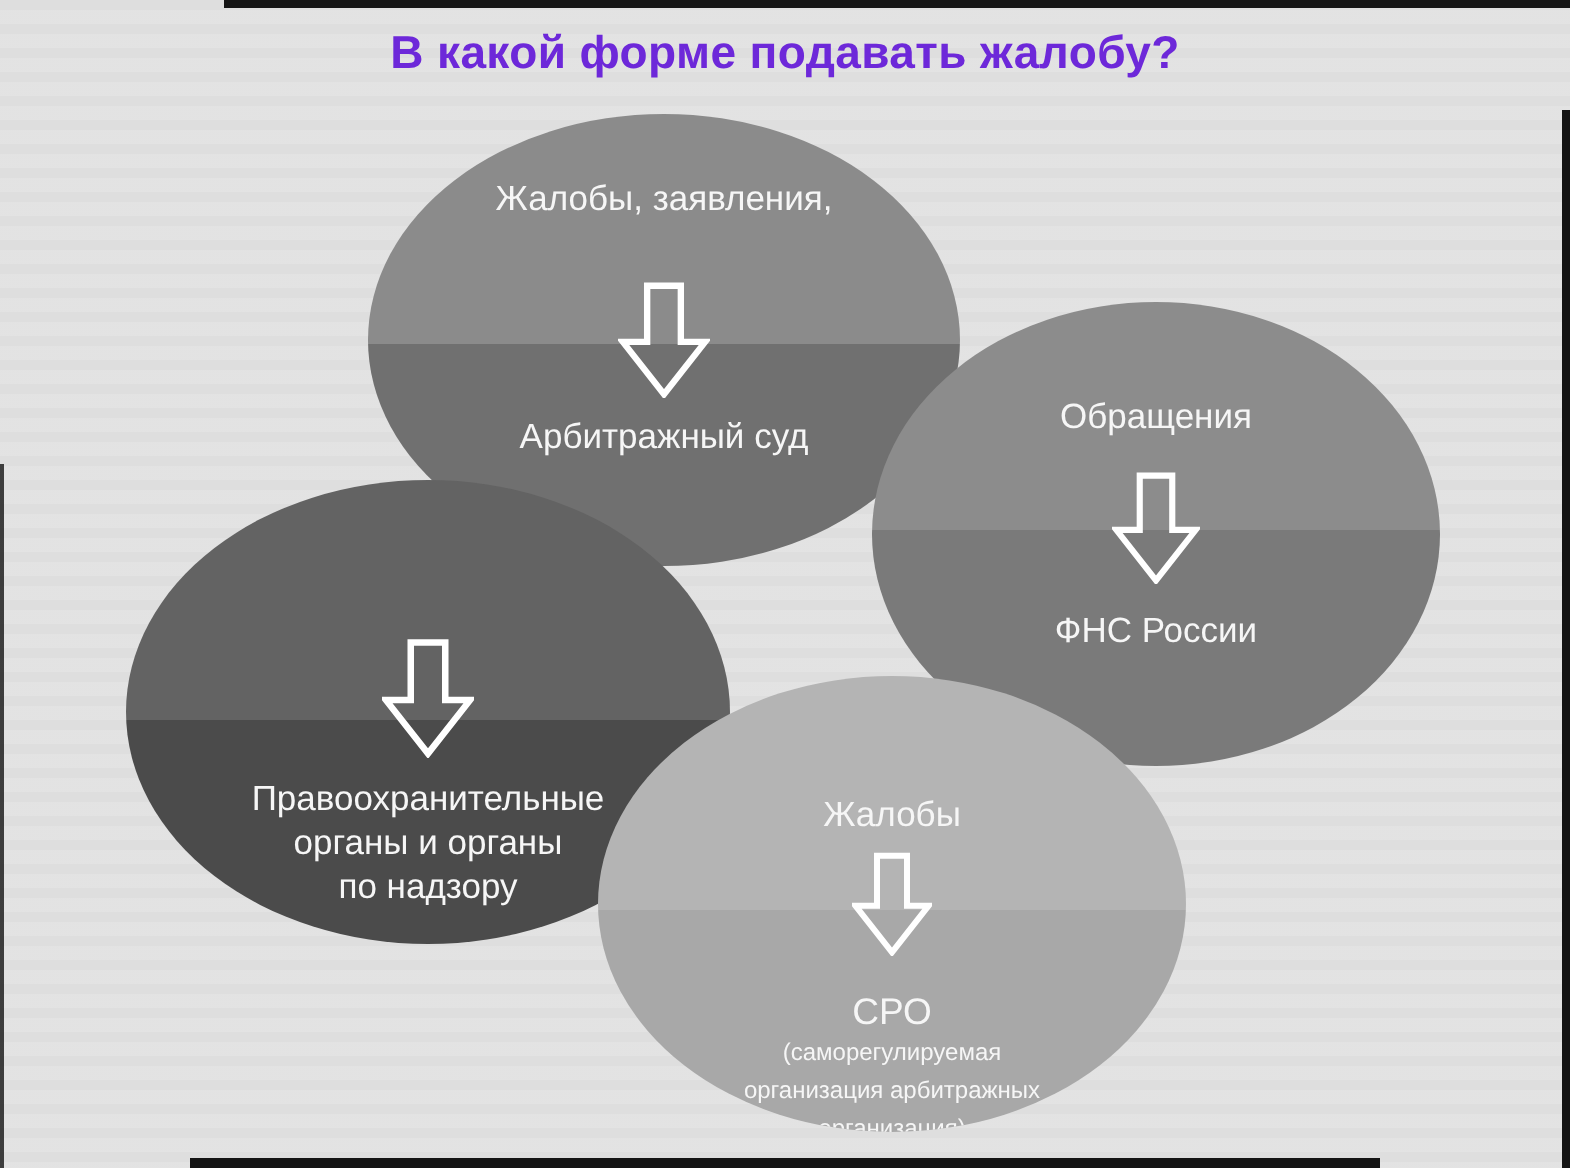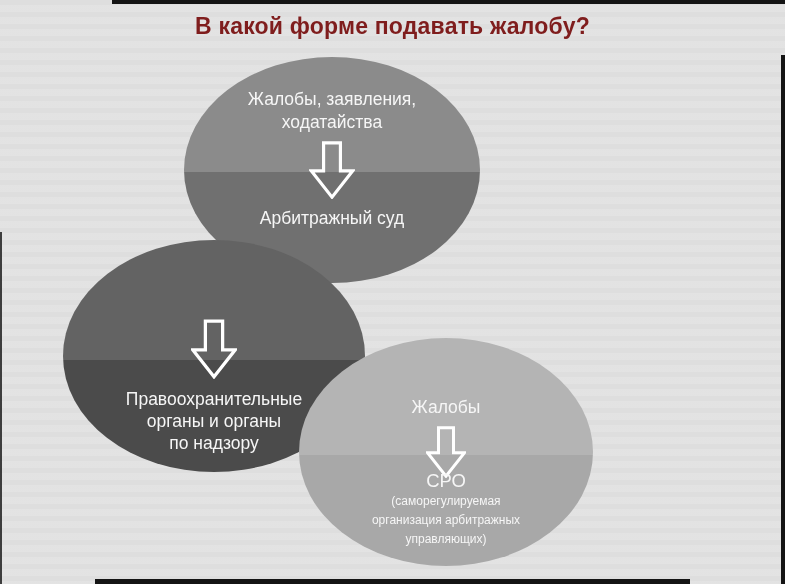--- a/index.html
+++ b/index.html
@@ -16,21 +16,21 @@
     position:absolute;inset:0;
     background:repeating-linear-gradient(180deg,
       rgba(0,0,0,0.020) 0px, rgba(0,0,0,0.020) 5px,
       rgba(255,255,255,0.025) 5px, rgba(255,255,255,0.025) 12px);
     pointer-events:none;
     z-index:0;
   }
   .title{
     position:absolute;top:13px;left:0;right:0;
     text-align:center;
-    font-size:23px;font-weight:bold;color:#7f1d1d;
+    font-size:23px;font-weight:bold;color:#6d28d9;
     letter-spacing:0.2px;
     z-index:6;
   }
   .ellipse{
     position:absolute;
     border-radius:50%;
     overflow:hidden;
     display:flex;flex-direction:column;
   }
   .half{width:100%;}
@@ -51,21 +51,21 @@
     line-height:22px;
   }
   .elabel .line{display:block;text-align:center;}
   .e1 .top-label{top:31px;line-height:23px;}
   .e1 .bottom-label{top:150px;}
   .e2 .top-label{top:46px;}
   .e2 .bottom-label{top:153px;}
   .e3 .top-label{top:47px;}
   .e3 .bottom-label{top:148px;}
   .e4 .top-label{top:58px;}
-  .e4 .bottom-label{top:131px;}
+  .e4 .bottom-label{top:156px;}
   .e4 .bottom-label .line{font-size:12px;line-height:19px;}
   .e4 .bottom-label .line.first{font-size:18.5px;line-height:23px;}
   .arrow{
     position:absolute;left:50%;transform:translateX(-50%);
   }
   .e1 .arrow{top:84px;}
   .e2 .arrow{top:85px;}
   .e3 .arrow{top:79px;}
   .e4 .arrow{top:88px;}
   
@@ -80,30 +80,42 @@
 
 <div id="stage">
 
   <div class="title">В какой форме подавать жалобу?</div>
 
   <div class="ellipse e1">
     <div class="half half-top" style="background: rgb(139, 139, 139);"></div>
     <div class="half half-bottom" style="background: rgb(112, 112, 112);"></div>
     <div class="elabel top-label">
       <span class="line">Жалобы, заявления,</span>
-      <span class="line">ходатайства</span>
     </div>
     <svg class="arrow" width="46" height="58" viewBox="0 0 48 62">
       <polygon points="15,2 33,2 33,32 46,32 24,60 2,32 15,32" fill="none" stroke="#ffffff" stroke-width="3.4"></polygon>
     </svg>
     <div class="elabel bottom-label">
       <span class="line">Арбитражный суд</span>
     </div>
   </div>
 
+  <div class="ellipse e2">
+    <div class="half half-top" style="background: rgb(140, 140, 140);"></div>
+    <div class="half half-bottom" style="background: rgb(122, 122, 122);"></div>
+    <div class="elabel top-label">
+      <span class="line">Обращения</span>
+    </div>
+    <svg class="arrow" width="44" height="56" viewBox="0 0 48 62">
+      <polygon points="15,2 33,2 33,32 46,32 24,60 2,32 15,32" fill="none" stroke="#ffffff" stroke-width="3.4"></polygon>
+    </svg>
+    <div class="elabel bottom-label">
+      <span class="line">ФНС России</span>
+    </div>
+  </div>
 
   <div class="ellipse e3">
     <div class="half half-top" style="background: rgb(99, 99, 99);"></div>
     <div class="half half-bottom" style="background: rgb(75, 75, 75);"></div>
     <svg class="arrow" width="46" height="60" viewBox="0 0 48 62">
       <polygon points="15,2 33,2 33,32 46,32 24,60 2,32 15,32" fill="none" stroke="#ffffff" stroke-width="3.4"></polygon>
     </svg>
     <div class="elabel bottom-label">
       <span class="line">Правоохранительные</span>
       <span class="line">органы и органы</span>
@@ -117,21 +129,21 @@
     <div class="elabel top-label">
       <span class="line">Жалобы</span>
     </div>
     <svg class="arrow" width="40" height="52" viewBox="0 0 48 62">
       <polygon points="15,2 33,2 33,32 46,32 24,60 2,32 15,32" fill="none" stroke="#ffffff" stroke-width="3.6"></polygon>
     </svg>
     <div class="elabel bottom-label">
       <span class="line first">СРО</span>
       <span class="line">(саморегулируемая</span>
       <span class="line">организация арбитражных</span>
-      <span class="line">управляющих)</span>
+      <span class="line">организация)</span>
     </div>
   </div>
 
   <div class="artifact artifact-top"></div>
   <div class="artifact artifact-right"></div>
   <div class="artifact artifact-bottom"></div>
   <div class="artifact artifact-left"></div>
 
 </div>
 

